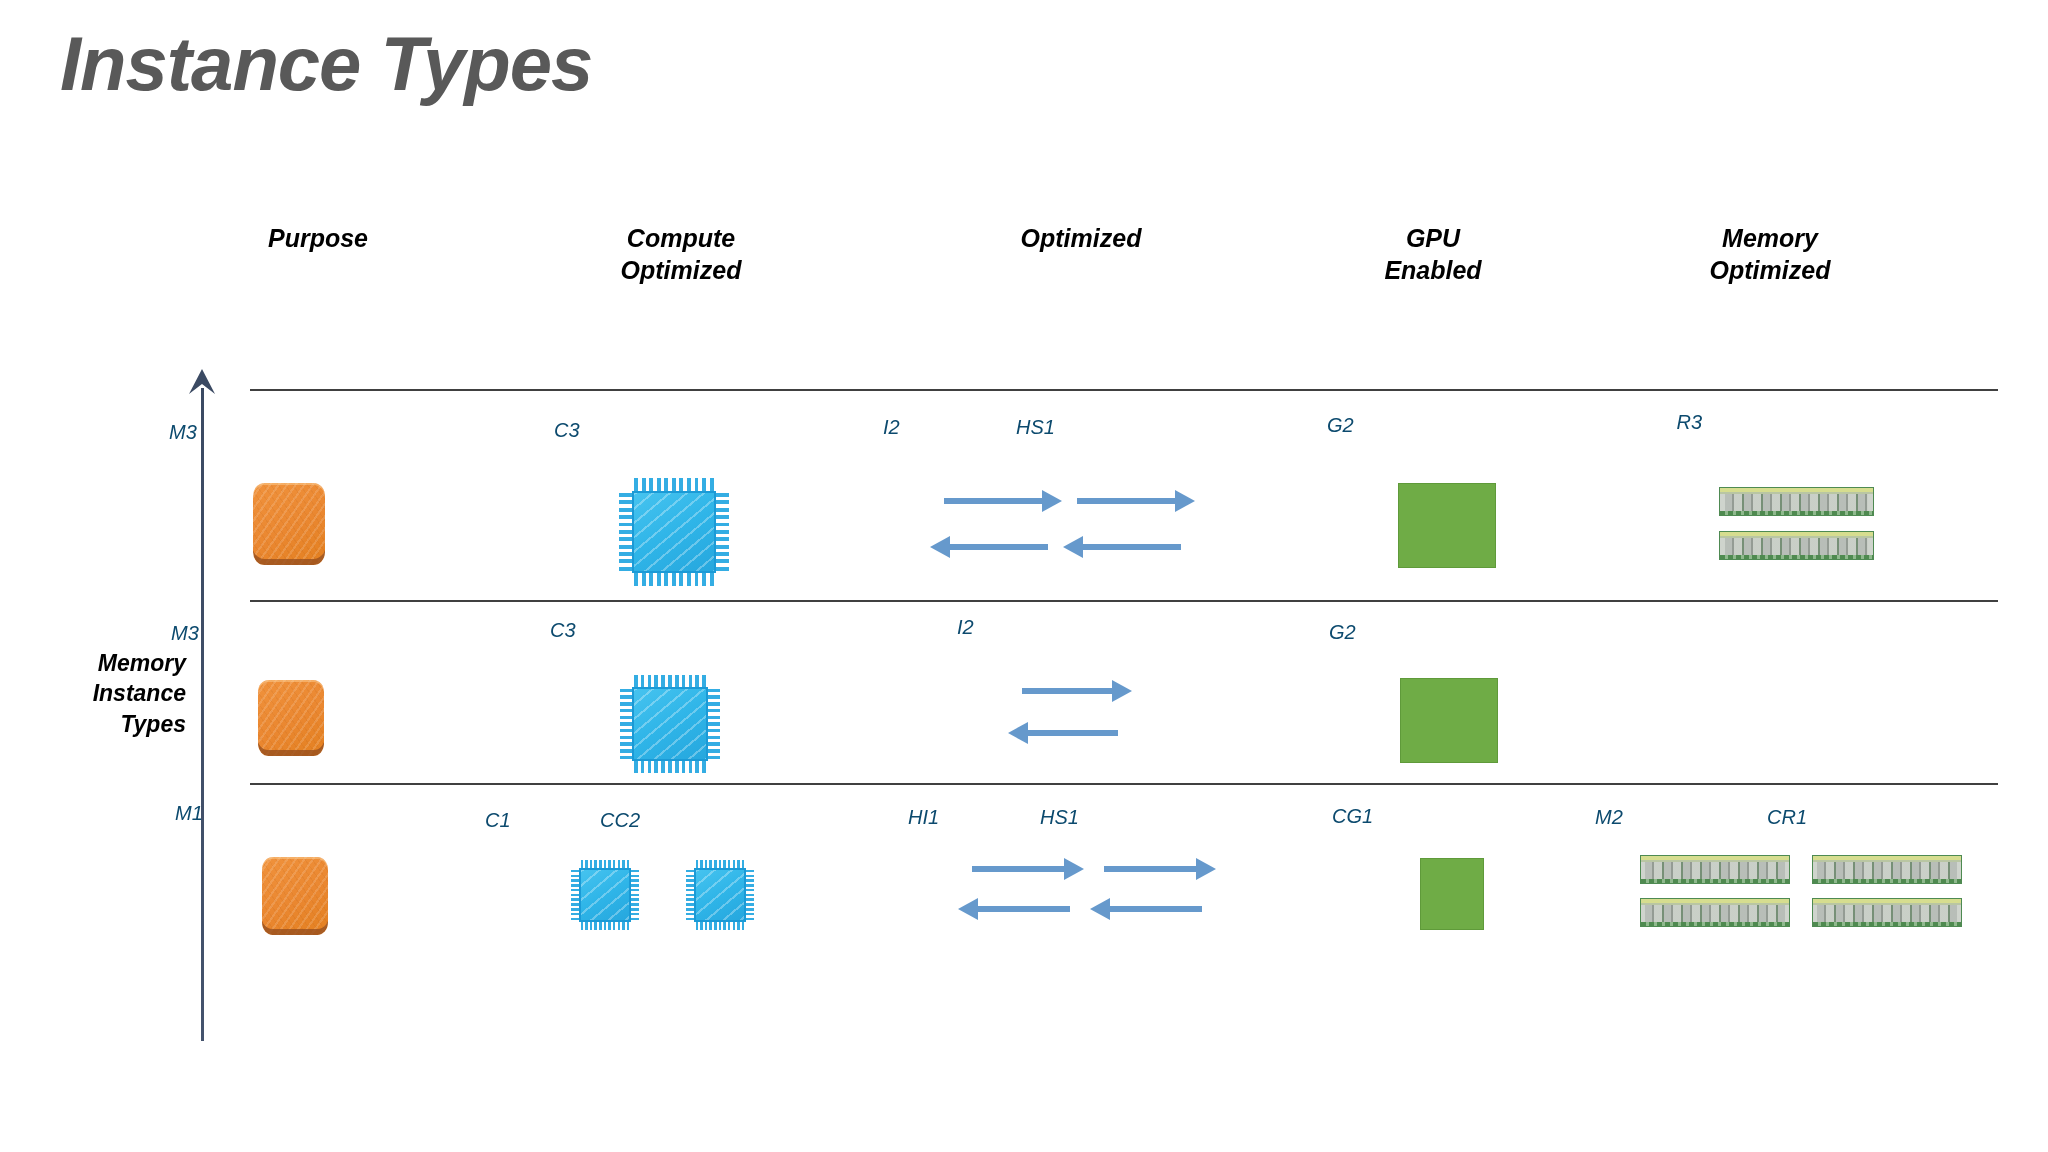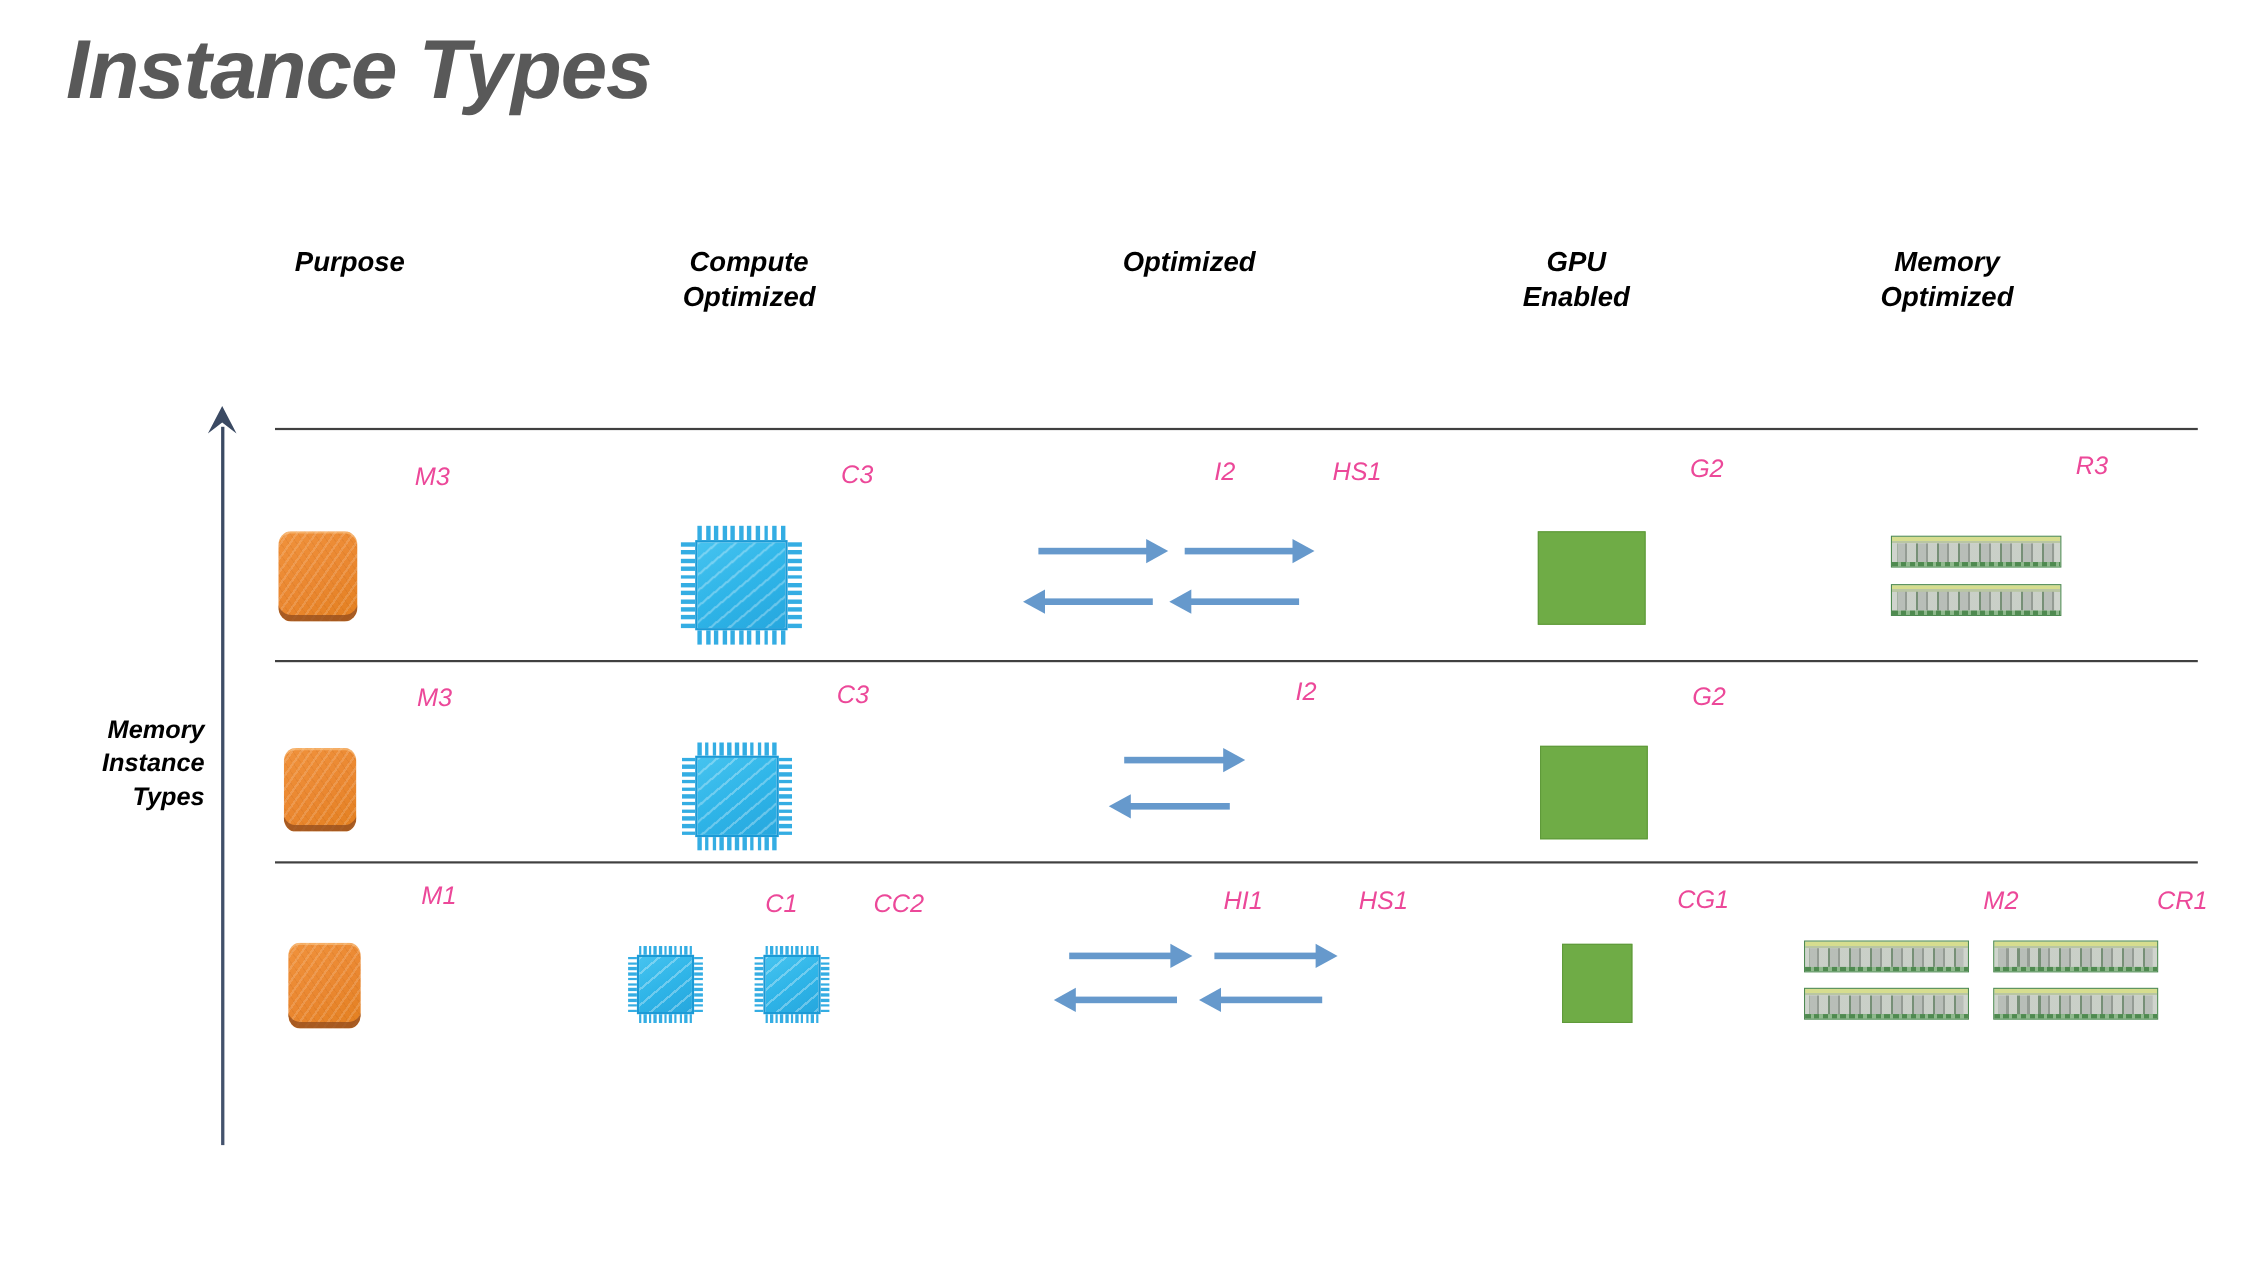--- a/index.html
+++ b/index.html
@@ -50,21 +50,21 @@
     position: absolute; left: 250px; width: 1748px; height: 2px;
     background: #404040;
   }
   #rowline-0 { top: 389px; }
   #rowline-1 { top: 600px; }
   #rowline-2 { top: 783px; }
 
   
   .cell { position: absolute; }
   .cell-label {
-    font-size: 23px; color: #ec4899; text-align: right;
+    font-size: 20px; color: #0c4a6e; text-align: left;
     white-space: nowrap; line-height: 1;
   }
 
   
   .cpu-orange {
     position: relative;
     background:
       repeating-linear-gradient(125deg, rgba(255,255,255,.14) 0 2px, rgba(0,0,0,0) 2px 7px),
       repeating-linear-gradient(55deg, rgba(160,80,20,.10) 0 1px, rgba(0,0,0,0) 1px 6px),
       linear-gradient(150deg, #f0923c 0%, #ea8730 55%, #e3801f 100%);

